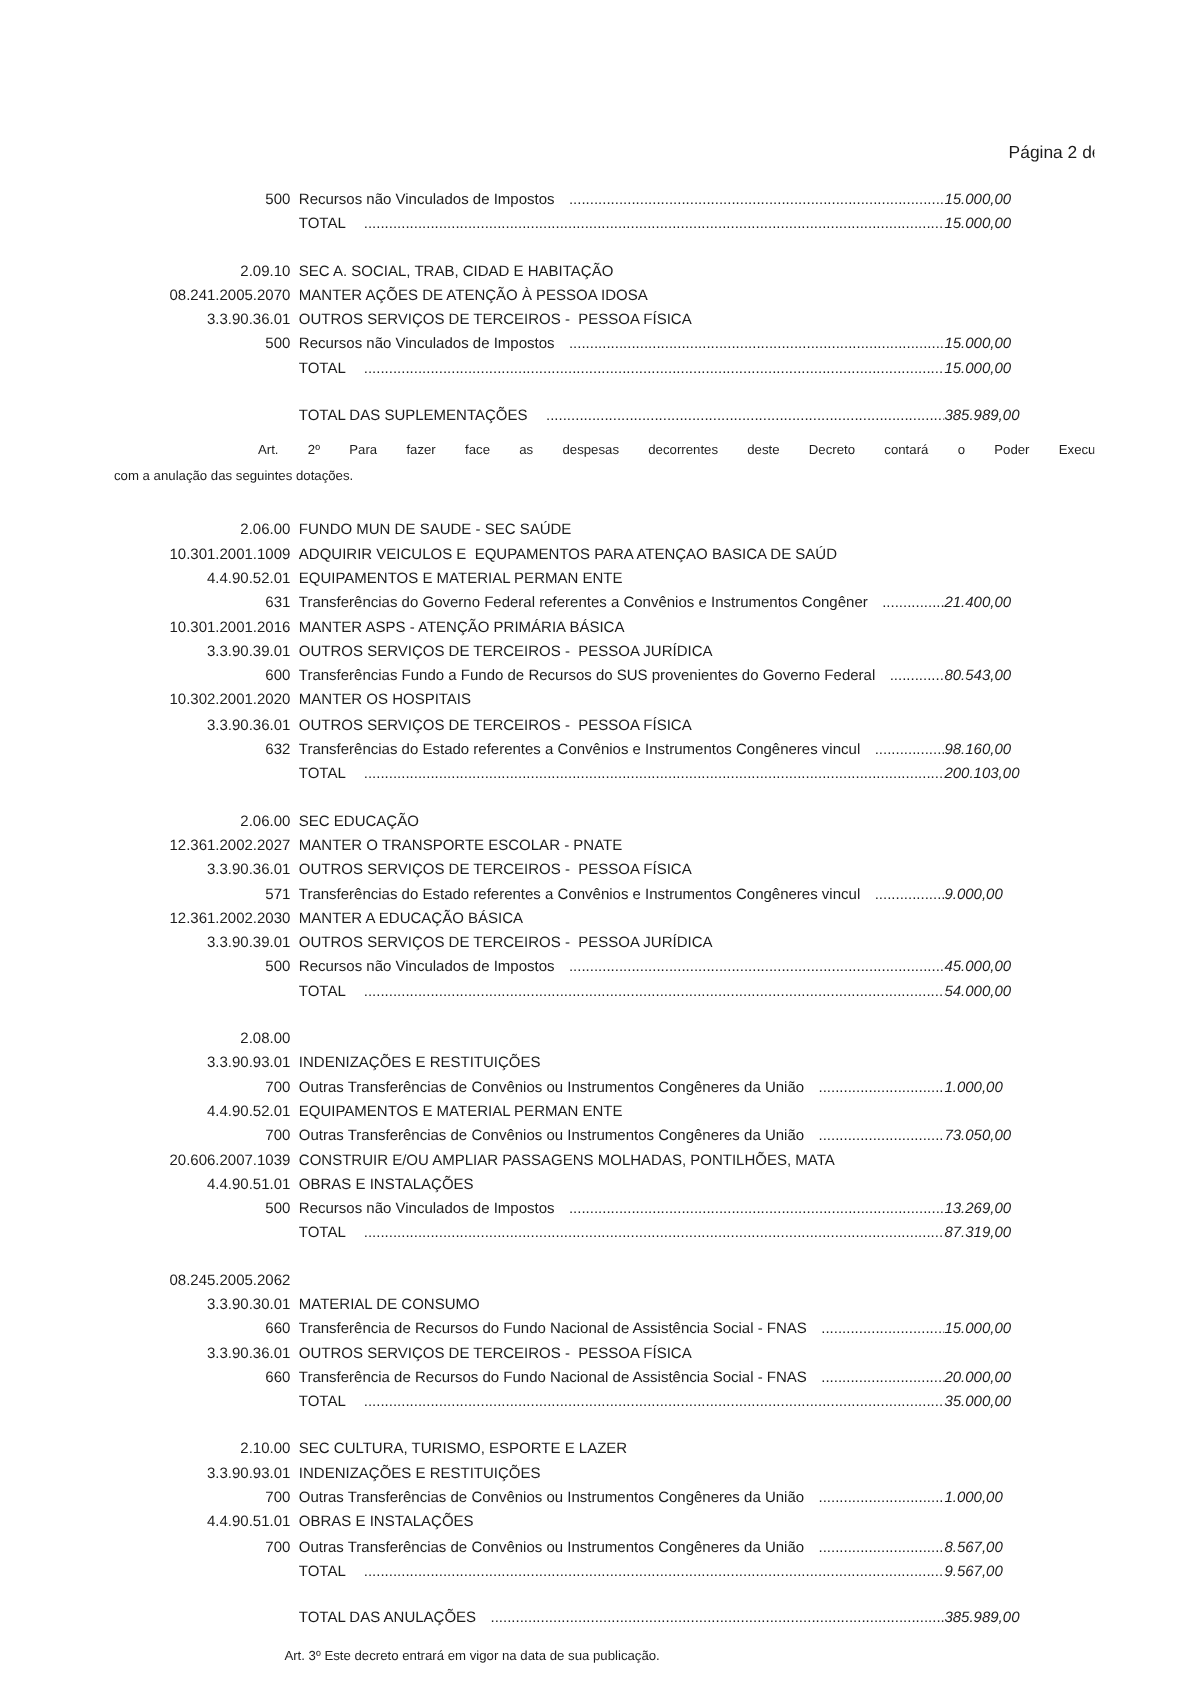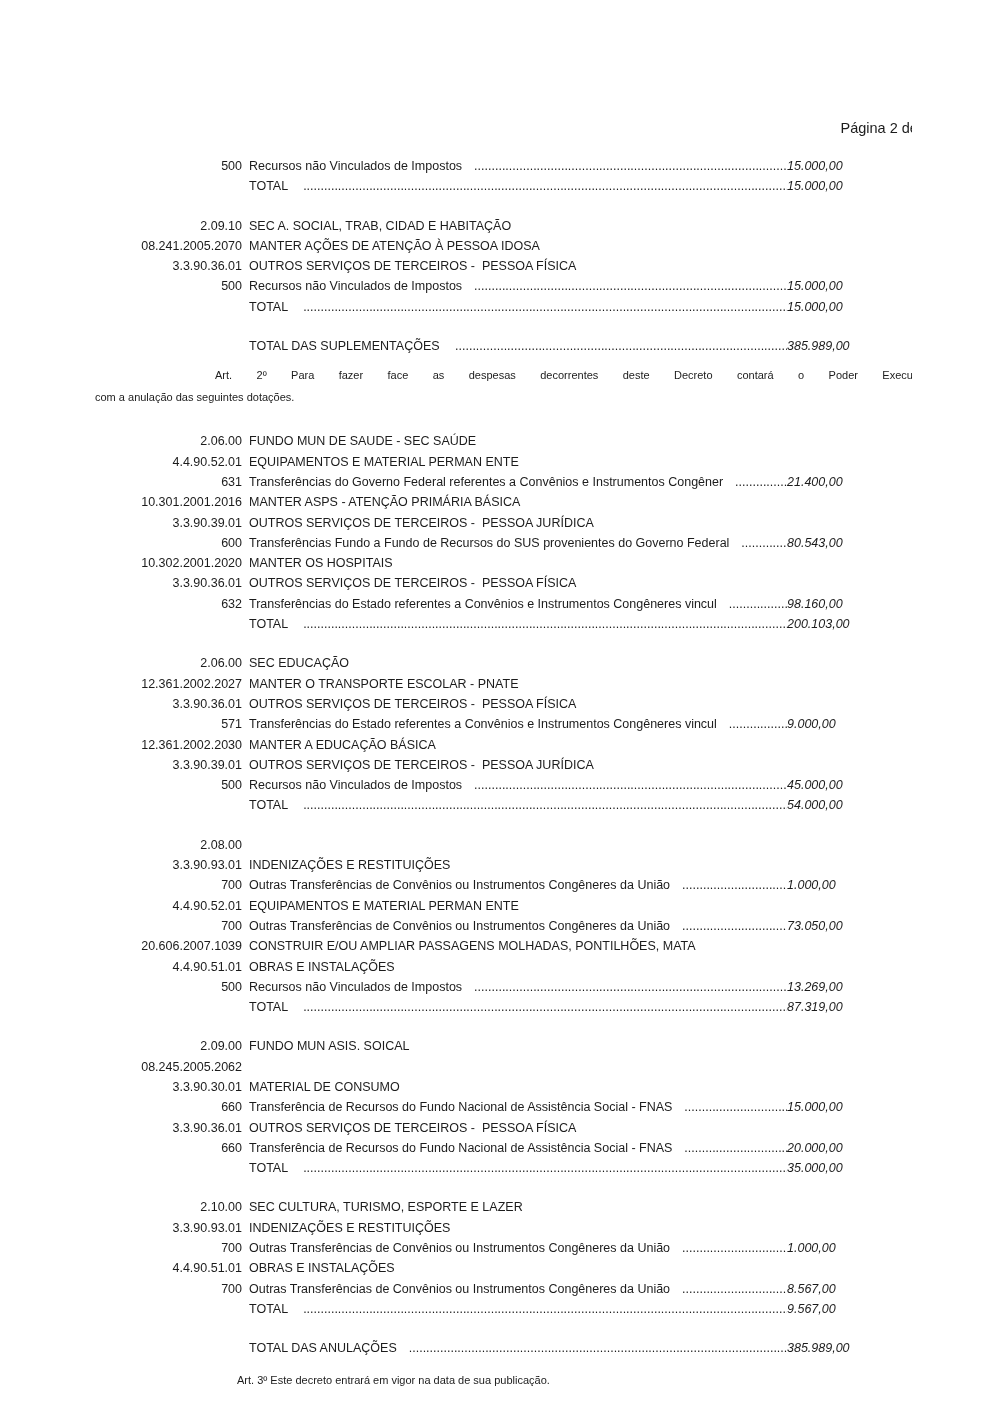--- a/index.html
+++ b/index.html
@@ -188,20 +188,27 @@
   <div class="rows-area anul-area" id="anul-blocks">
       <div class="block">
         <div class="row">
           <span class="code">2.06.00</span>
           <span class="desc">
             <span class="desc-text">FUNDO MUN DE SAUDE - SEC SAÚDE</span>
           </span>
           <span class="value"></span>
         </div>
         <div class="row">
+          <span class="code">10.301.2001.1009</span>
+          <span class="desc">
+            <span class="desc-text">ADQUIRIR VEICULOS E  EQUPAMENTOS PARA ATENÇAO BASICA DE SAÚD</span>
+          </span>
+          <span class="value"></span>
+        </div>
+        <div class="row">
           <span class="code">4.4.90.52.01</span>
           <span class="desc">
             <span class="desc-text">EQUIPAMENTOS E MATERIAL PERMAN ENTE</span>
           </span>
           <span class="value"></span>
         </div>
         <div class="row">
           <span class="code">631</span>
           <span class="desc">
             <span class="desc-text">Transferências do Governo Federal referentes a Convênios e Instrumentos Congêner</span>
@@ -384,27 +391,20 @@
           <span class="code"></span>
           <span class="desc">
             <span class="desc-text">TOTAL </span>
             <span class="dots">............................................................................................................................................................................................................................................................................................................</span>
           </span>
           <span class="value">87.319,00</span>
         </div>
       </div>
       <div class="block">
         <div class="row">
-          <span class="code">2.09.00</span>
-          <span class="desc">
-            <span class="desc-text">FUNDO MUN ASIS. SOICAL</span>
-          </span>
-          <span class="value"></span>
-        </div>
-        <div class="row">
           <span class="code">08.245.2005.2062</span>
           <span class="value"></span>
         </div>
         <div class="row">
           <span class="code">3.3.90.30.01</span>
           <span class="desc">
             <span class="desc-text">MATERIAL DE CONSUMO</span>
           </span>
           <span class="value"></span>
         </div>

